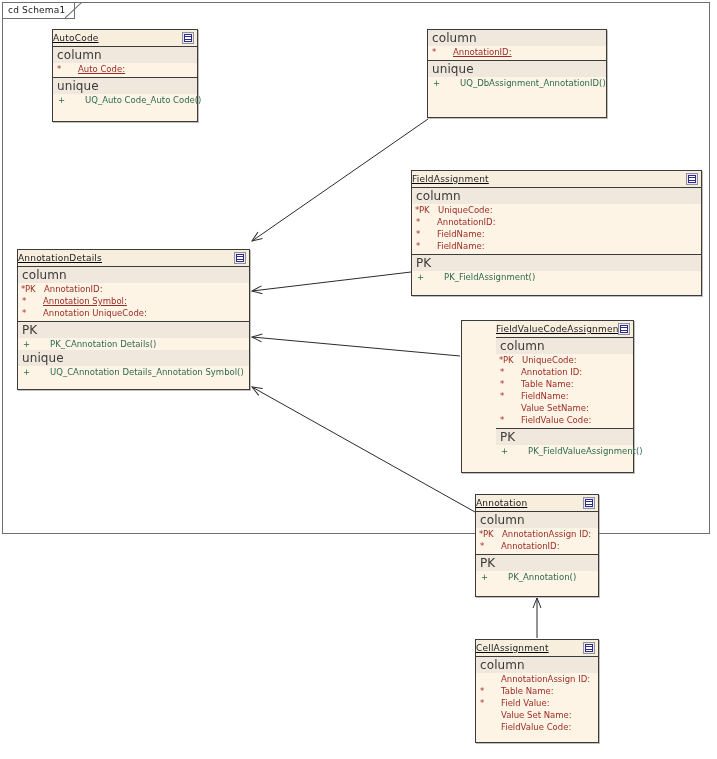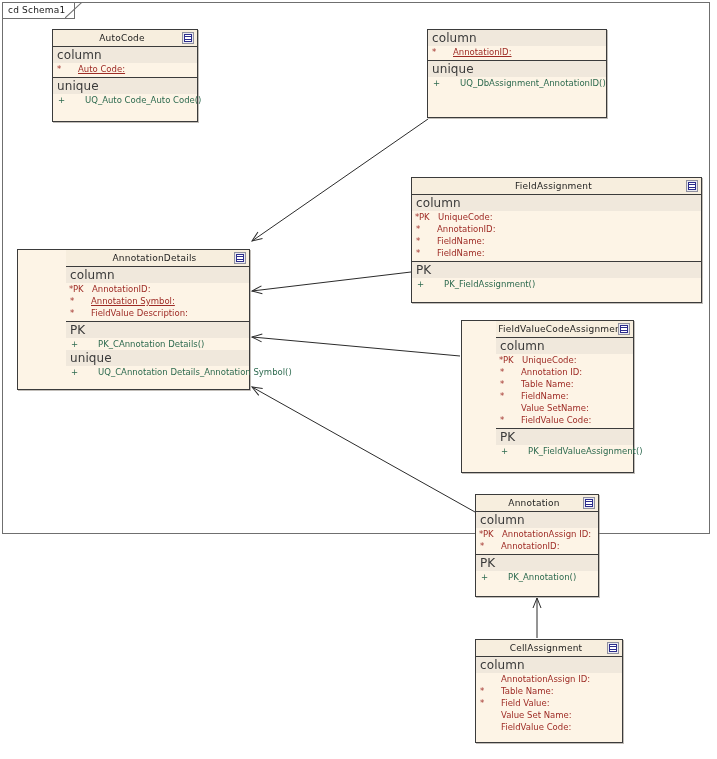--- a/index.html
+++ b/index.html
@@ -84,21 +84,22 @@
     box-shadow: 1px 1px 0 rgba(120,110,100,.45);
   }
   .uml-header {
     position: relative;
     height: 17px;
     box-sizing: border-box;
     border-bottom: 1px solid #3b3b3b;
     background: #f7eede;
     display: flex;
     align-items: center;
-    justify-content: center;
+    justify-content: flex-start;
+    text-decoration: underline;
   }
   .uml-title {
     font-size: 9px;
     color: #1d1d1d;
     letter-spacing: .2px;
     white-space: nowrap;
     padding-right: 6px;
   }
   .uml-icon {
     position: absolute;
@@ -234,21 +235,21 @@
         </div>
       </div>
       <div class="uml-compartment last">
         <div class="comp-label">unique</div>
         <div class="uml-row">
           <span class="row-vis">+</span>
           <span class="row-name op">UQ_DbAssignment_AnnotationID()</span>
         </div>
       </div>
     </div>
-    <div class="uml-class" style="left: 411px; top: 170px; width: 291px; height: 126px; margin-top: 7px;">
+    <div class="uml-class" style="left: 411px; top: 170px; width: 291px; height: 126px;">
       <div class="uml-header">
         <div class="uml-title">FieldAssignment</div>
         <div class="uml-icon">
           <i></i>
         </div>
       </div>
       <div class="uml-compartment">
         <div class="comp-label">column</div>
         <div class="uml-row">
           <span class="row-mark pk">*PK</span>
@@ -268,40 +269,40 @@
         </div>
       </div>
       <div class="uml-compartment last">
         <div class="comp-label">PK</div>
         <div class="uml-row">
           <span class="row-vis">+</span>
           <span class="row-name op">PK_FieldAssignment()</span>
         </div>
       </div>
     </div>
-    <div class="uml-class" style="left: 17px; top: 249px; width: 233px; height: 141px; padding-left: 48px;">
+    <div class="uml-class" style="left: 17px; top: 249px; width: 233px; height: 141px;">
       <div class="uml-header">
         <div class="uml-title">AnnotationDetails</div>
         <div class="uml-icon">
           <i></i>
         </div>
       </div>
       <div class="uml-compartment">
         <div class="comp-label">column</div>
         <div class="uml-row">
           <span class="row-mark pk">*PK</span>
           <span class="row-name pk-name">AnnotationID:</span>
         </div>
         <div class="uml-row">
           <span class="row-mark">*</span>
           <span class="row-name uline">Annotation Symbol:</span>
         </div>
         <div class="uml-row">
           <span class="row-mark">*</span>
-          <span class="row-name">FieldValue Description:</span>
+          <span class="row-name">Annotation UniqueCode:</span>
         </div>
       </div>
       <div class="uml-compartment last">
         <div class="comp-label">PK</div>
         <div class="uml-row">
           <span class="row-vis">+</span>
           <span class="row-name op">PK_CAnnotation Details()</span>
         </div>
         <div class="comp-label sub">unique</div>
         <div class="uml-row">
@@ -370,21 +371,21 @@
         </div>
       </div>
       <div class="uml-compartment last">
         <div class="comp-label">PK</div>
         <div class="uml-row">
           <span class="row-vis">+</span>
           <span class="row-name op">PK_Annotation()</span>
         </div>
       </div>
     </div>
-    <div class="uml-class" style="left: 475px; top: 639px; width: 148px; height: 104px;">
+    <div class="uml-class" style="left: 475px; top: 639px; width: 124px; height: 104px;">
       <div class="uml-header">
         <div class="uml-title">CellAssignment</div>
         <div class="uml-icon">
           <i></i>
         </div>
       </div>
       <div class="uml-compartment last">
         <div class="comp-label">column</div>
         <div class="uml-row">
           <span class="row-name">AnnotationAssign ID:</span>

